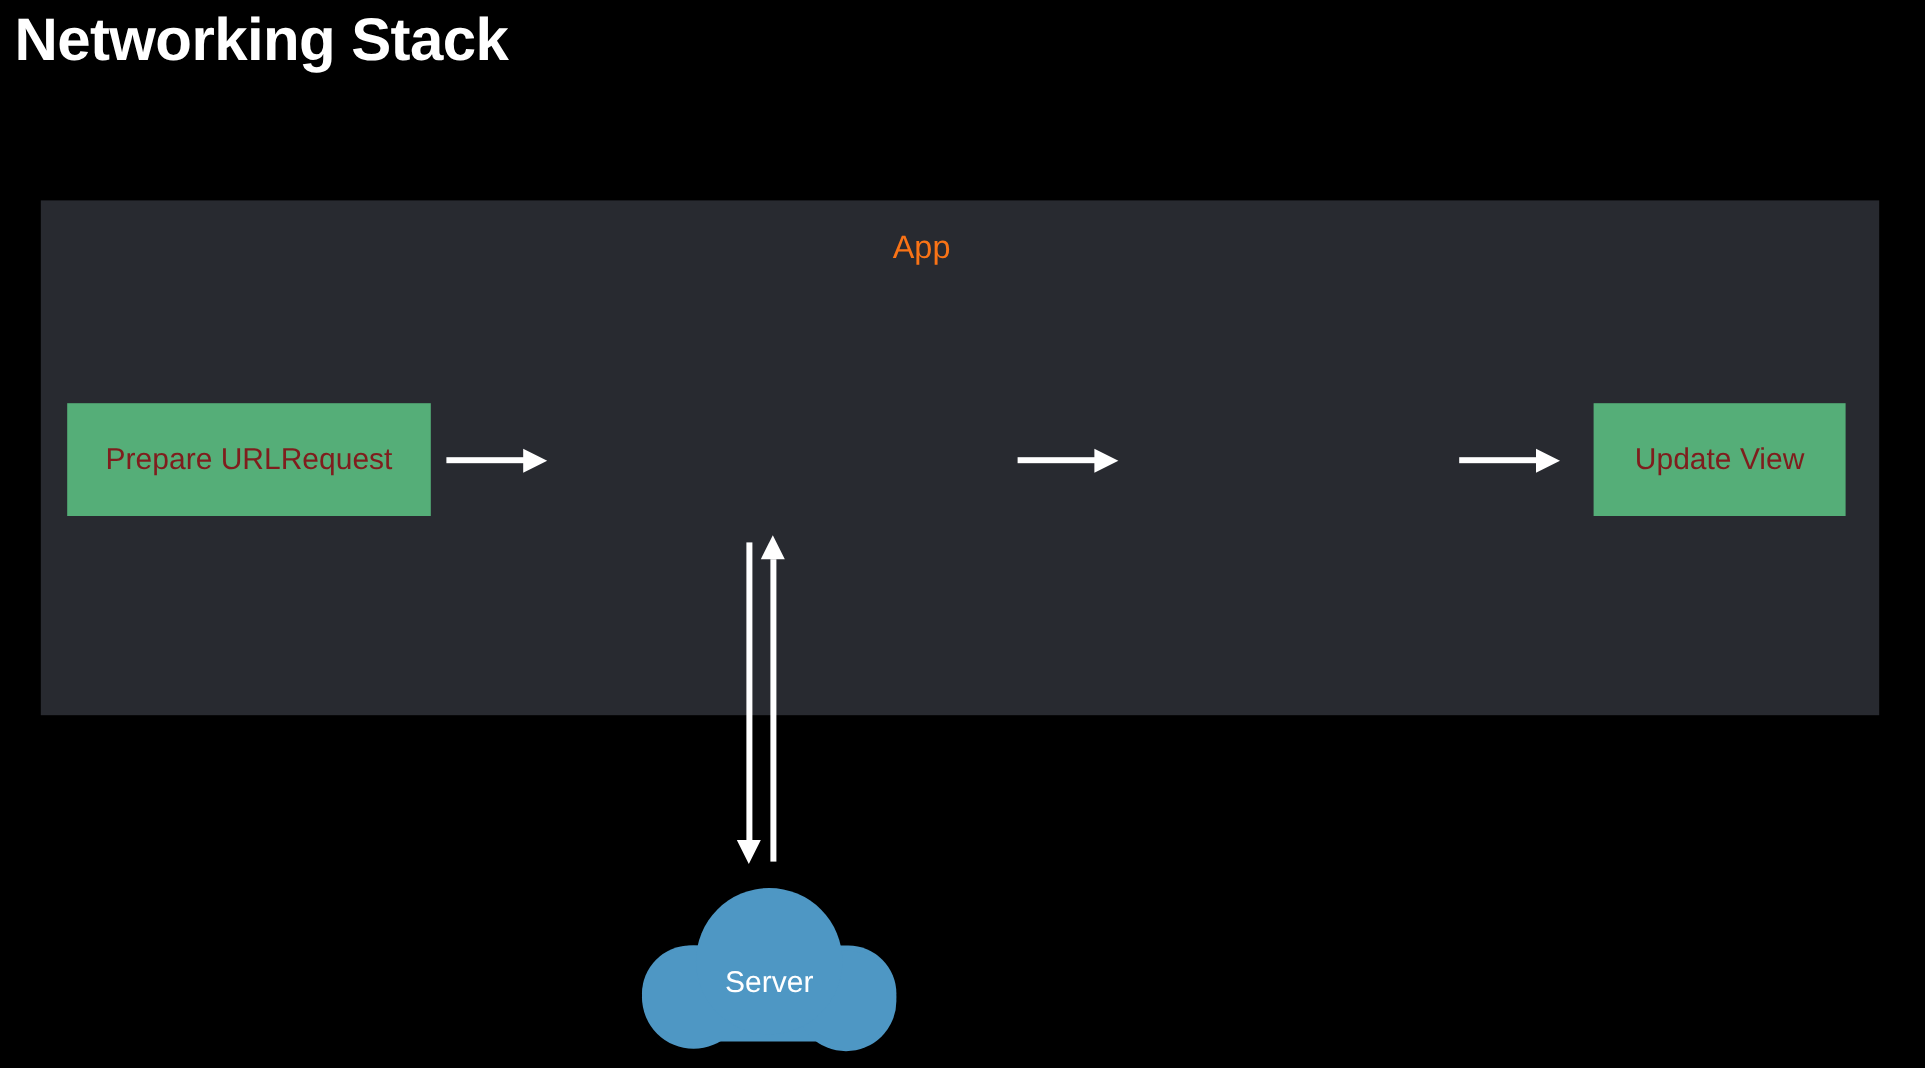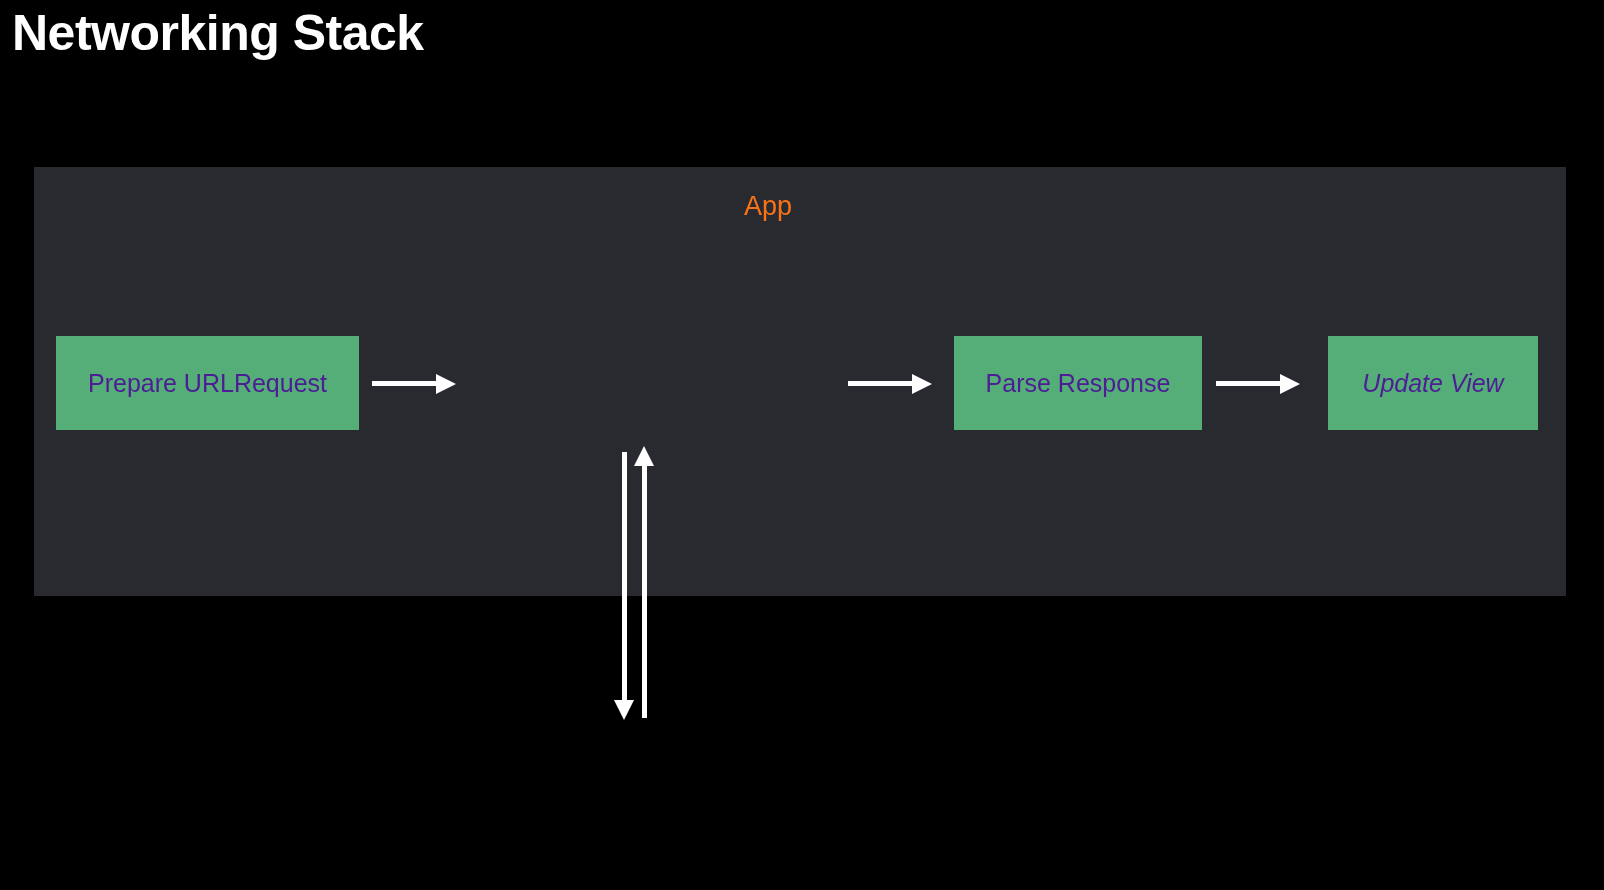--- a/index.html
+++ b/index.html
@@ -54,29 +54,29 @@
 
   
   .flow-box {
     position: absolute;
     top: 336px;
     height: 94px;
     background: #55AE78;
     display: flex;
     align-items: center;
     justify-content: center;
-    color: #4c1d95;
+    color: #7f1d1d;
     font-size: 25px;
     line-height: 1;
     white-space: nowrap;
   }
   #box-prepare  { left: 56px;   width: 303px; }
   #box-create   { left: 478px;  width: 358px; }
   #box-parse    { left: 954px;  width: 248px; }
-  #box-update   { left: 1328px; width: 210px; font-style: italic; }
+  #box-update   { left: 1328px; width: 210px; }
 
   
   .h-arrow {
     position: absolute;
     top: 374px;
     height: 20px;
   }
   .h-arrow .shaft {
     position: absolute;
     left: 0;
@@ -210,23 +210,20 @@
 
   <div id="app-panel">
     <div id="app-panel-label">App</div>
   </div>
 
   <div id="box-prepare" class="flow-box">
     <span>Prepare URLRequest</span>
   </div>
 
 
-  <div id="box-parse" class="flow-box">
-    <span>Parse Response</span>
-  </div>
 
   <div id="box-update" class="flow-box">
     <span>Update View</span>
   </div>
 
   <div id="arrow-1" class="h-arrow">
     <div class="shaft"></div>
     <div class="head"></div>
   </div>
   <div id="arrow-2" class="h-arrow">
@@ -240,14 +237,23 @@
 
   <div id="arrow-down">
     <div class="shaft"></div>
     <div class="head"></div>
   </div>
   <div id="arrow-up">
     <div class="shaft"></div>
     <div class="head"></div>
   </div>
 
+  <div id="server-cloud">
+    <div class="base"></div>
+    <div class="puff puff-left"></div>
+    <div class="puff puff-right"></div>
+    <div class="puff puff-big"></div>
+    <div id="server-cloud-label">
+      <span>Server</span>
+    </div>
+  </div>
 
 </div>
 
 </body></html>

